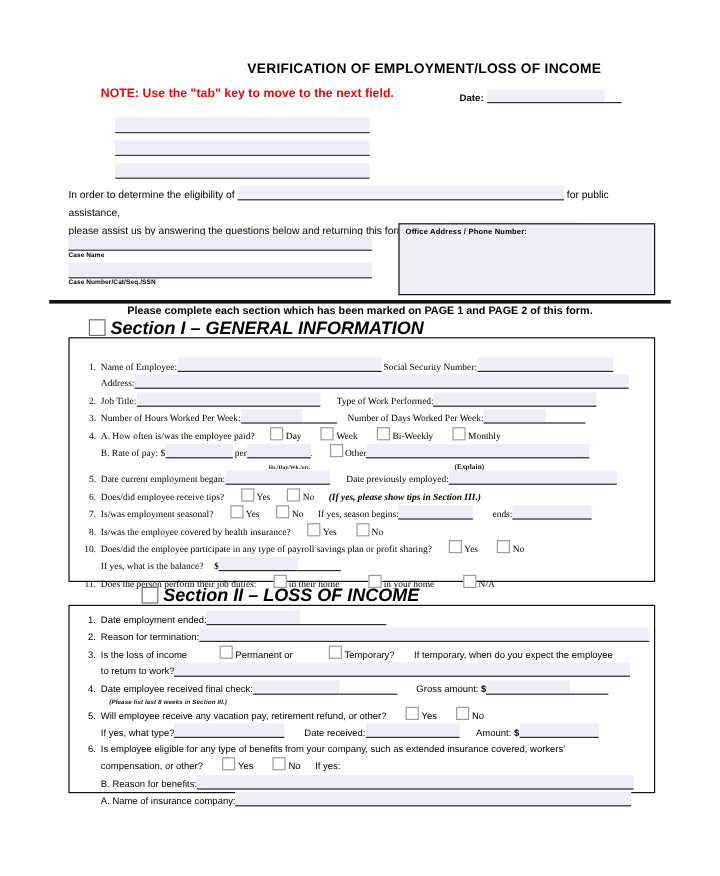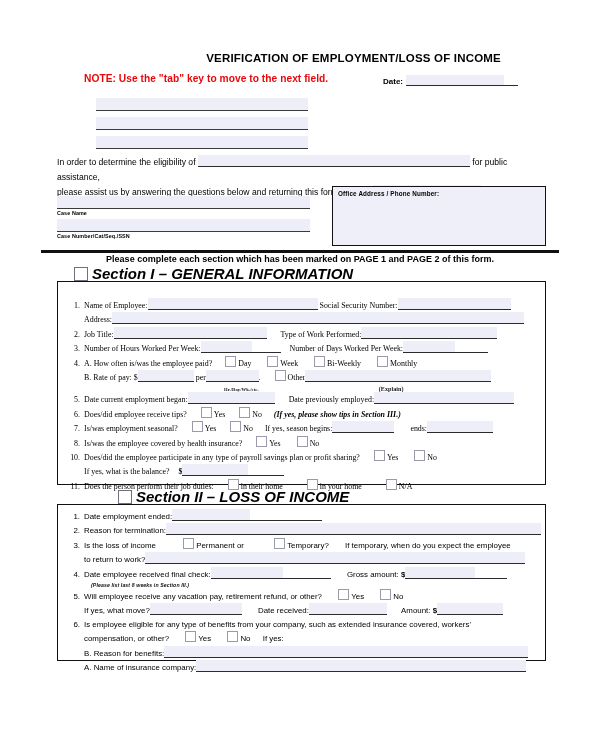--- a/index.html
+++ b/index.html
@@ -253,21 +253,21 @@
         <span style="display:inline-block;width:28px"></span><span class="tiny ital" style="font-size:5.2px">(Please list last 8 weeks in Section III.)</span>
       </div>
 
       <div class="row">
         <span class="num">5.</span><span>Will employee receive any vacation pay, retirement refund, or other?</span>
         <span style="display:inline-block;width:14px"></span><span class="cb"></span><span>Yes</span>
         <span style="display:inline-block;width:14px"></span><span class="cb"></span><span>No</span>
       </div>
 
       <div class="row">
-        <span class="num"></span><span>If yes, what move?</span><span class="fld" style="width:92px"></span>
+        <span class="num"></span><span>If yes, what type?</span><span class="fld" style="width:92px"></span>
         <span style="display:inline-block;width:14px"></span><span>Date received:</span><span class="fld" style="width:78px"></span>
         <span style="display:inline-block;width:12px"></span><span>Amount:</span>
         <span style="font-weight:bold">$</span><span class="fld" style="width:66px"></span>
       </div>
 
       <div class="row">
         <span class="num">6.</span><span>Is employee eligible for any type of benefits from your company, such as extended insurance covered, workers'</span>
       </div>
 
       <div class="row">

